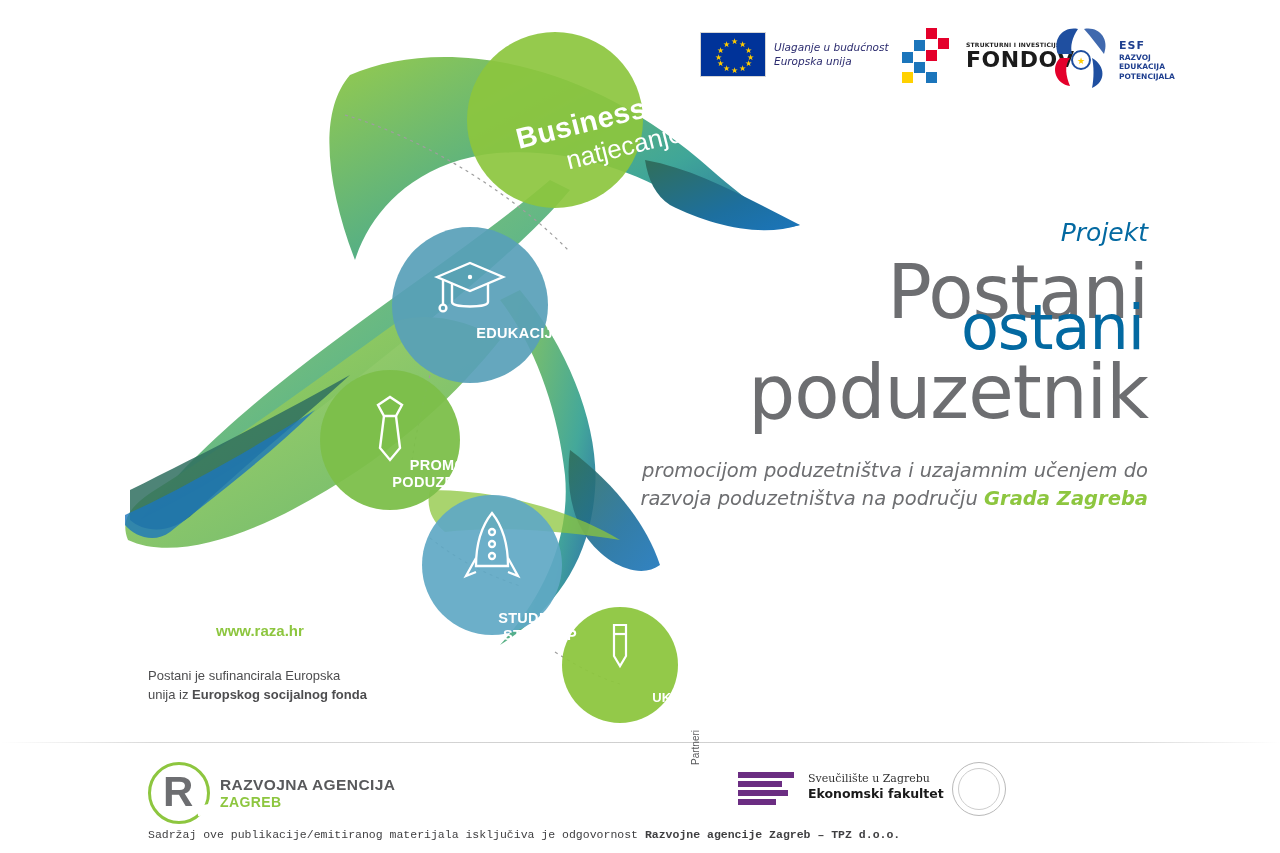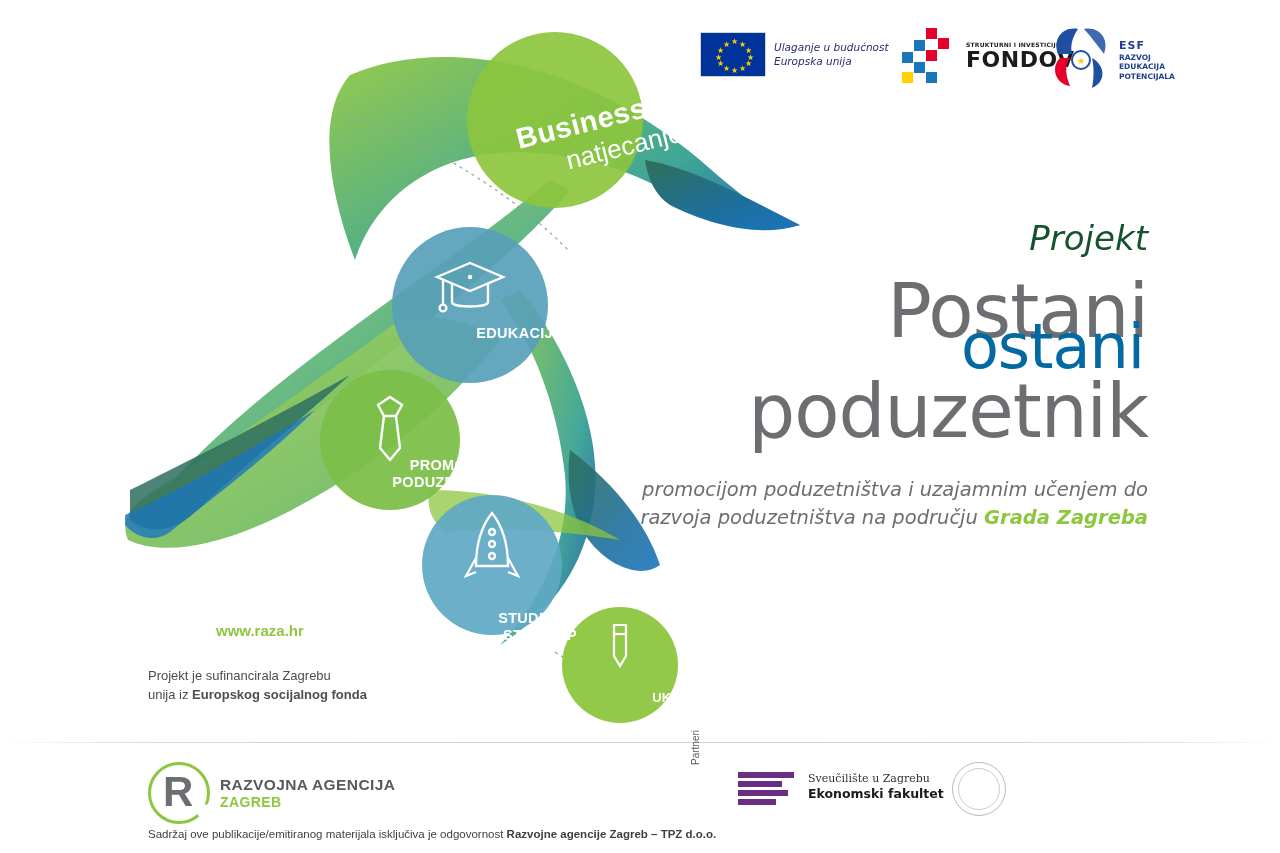--- a/index.html
+++ b/index.html
@@ -114,25 +114,25 @@
 
   
   .headline {
     position: absolute;
     right: 132px;
     top: 218px;
     width: 520px;
     text-align: right;
   }
   .projekt {
-    font-size: 34px;
+    font-size: 25px;
     font-style: italic;
-    color: #14532d;
-    font-family: "DejaVu Sans", sans-serif;
-    margin-bottom: 16px;
+    color: #0369a1;
+    font-family: "DejaVu Sans", sans-serif;
+    margin-bottom: 8px;
   }
   .title-stack {
     position: relative;
     height: 190px;
   }
   .t-postani {
     position: absolute;
     right: 0;
     top: 0;
     font-size: 74px;
@@ -352,21 +352,21 @@
     border: 1px solid #14427c;
   }
   .gz-text { line-height: 1.25; font-size: 13px; color: #3b3b3b; font-family: "DejaVu Sans", sans-serif; }
 
   .disclaimer {
     position: absolute;
     left: 148px;
     top: 828px;
     font-size: 11.5px;
     color: #3f3f41;
-    font-family: Liberation Sans, sans-serif;
+    font-family: Liberation Mono, monospace;
   }
   .disclaimer b { font-weight: bold; }
 </style>
 </head>
 <body>
 
 <div class="poster">
 
   <div class="logo-strip">
 
@@ -550,21 +550,21 @@
       <div class="t-ostani">ostani</div>
       <div class="t-poduzetnik">poduzetnik</div>
     </div>
     <div class="subhead">
       <span>promocijom poduzetništva i uzajamnim učenjem do razvoja poduzetništva na području </span><span class="hl">Grada Zagreba</span>
     </div>
   </div>
 
   <div class="web-url">www.raza.hr</div>
   <div class="fund-note">
-    <div>Projekt je sufinancirala Zagrebu</div>
+    <div>Postani je sufinancirala Europska</div>
     <div><span>unija iz </span><b>Europskog socijalnog fonda</b></div>
   </div>
 
   <div class="footer-rule"></div>
 
   <div class="raza-logo">
     <div class="raza-ring">
       <div class="raza-R">R</div>
     </div>
     <div class="raza-words">

